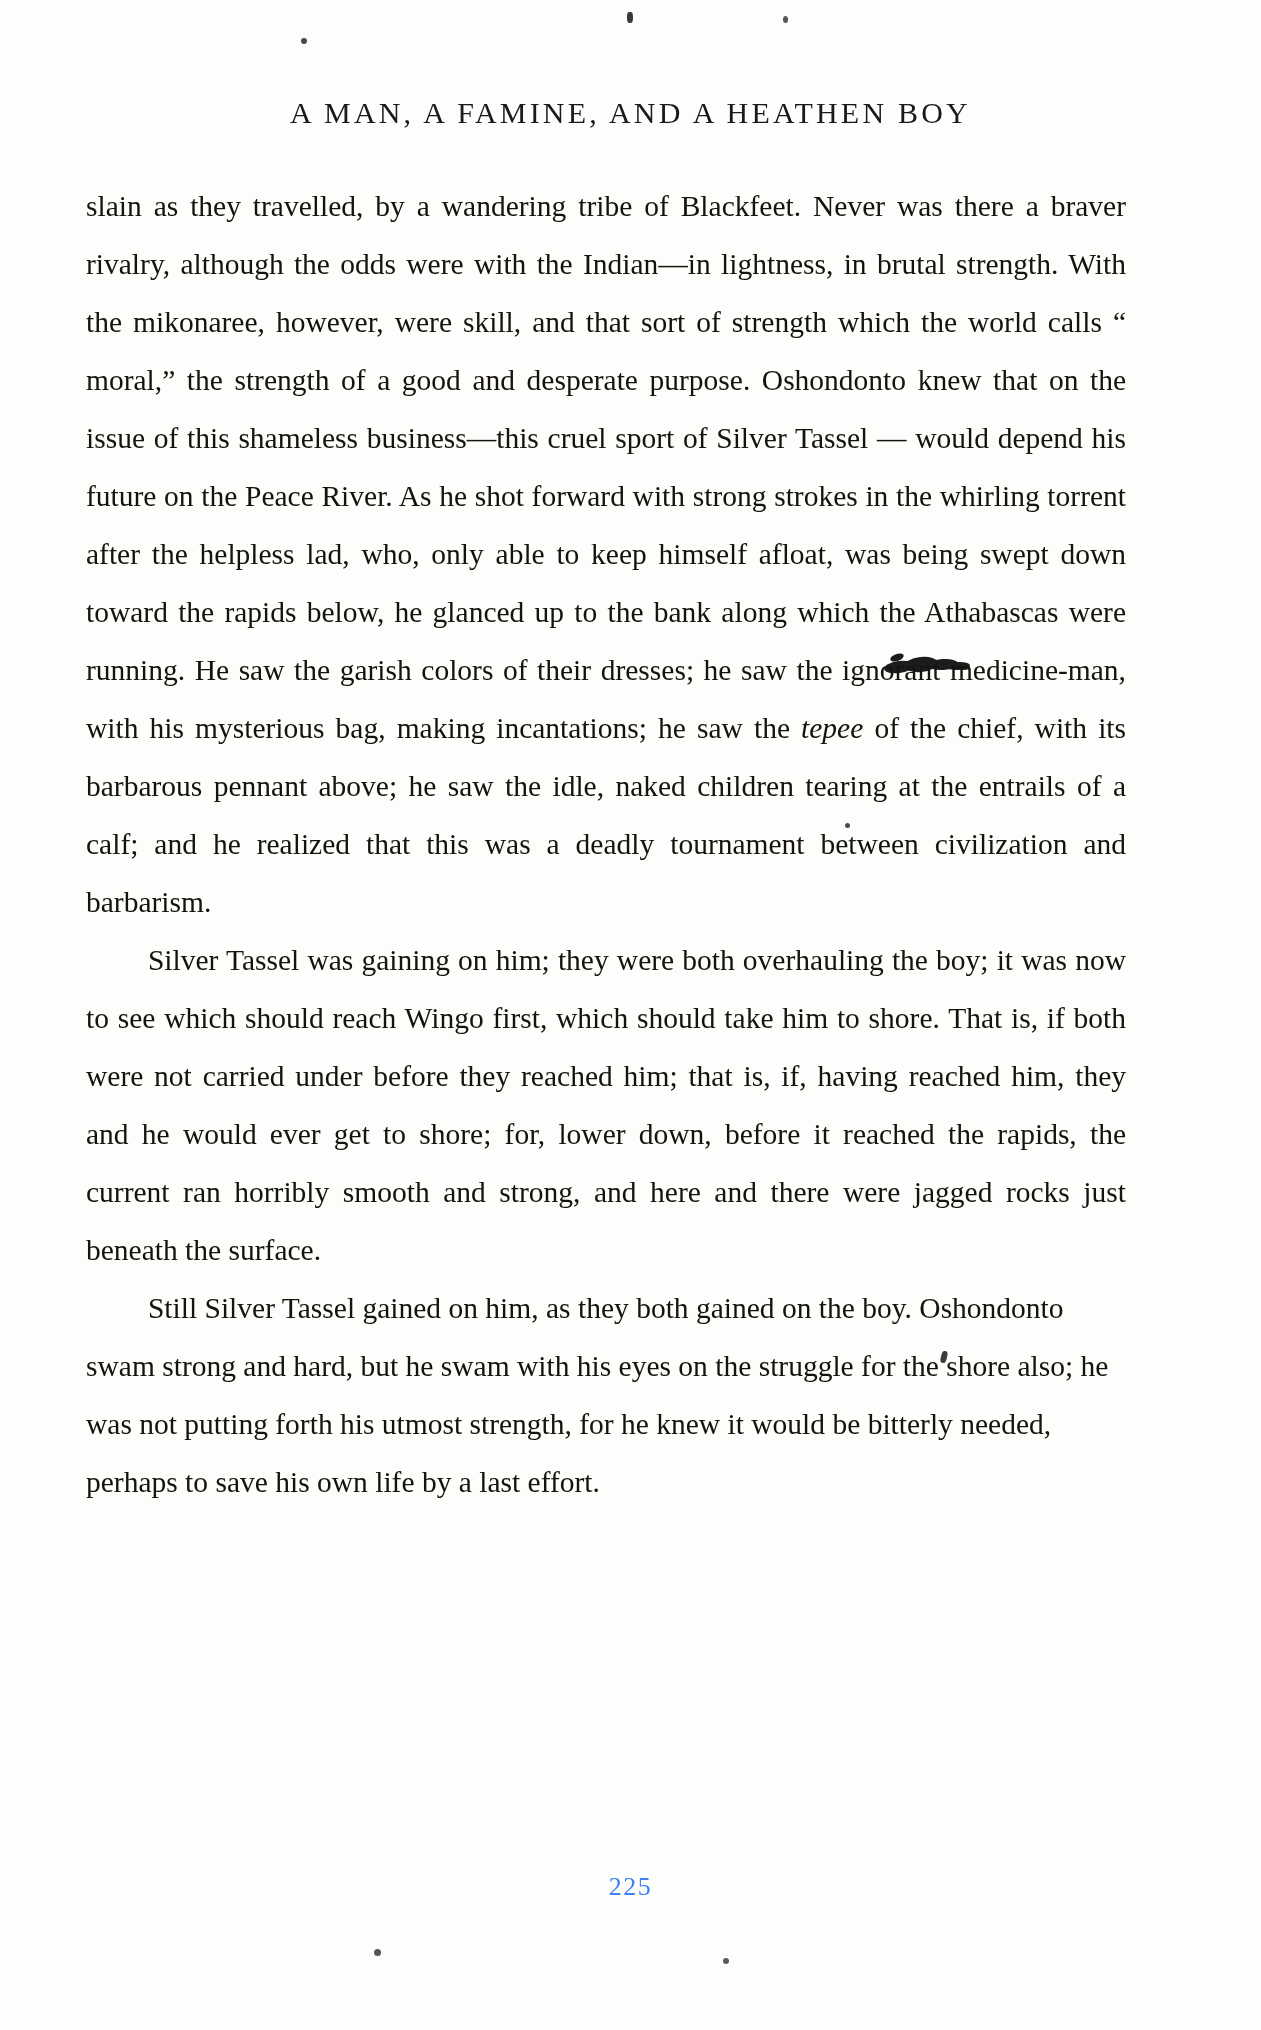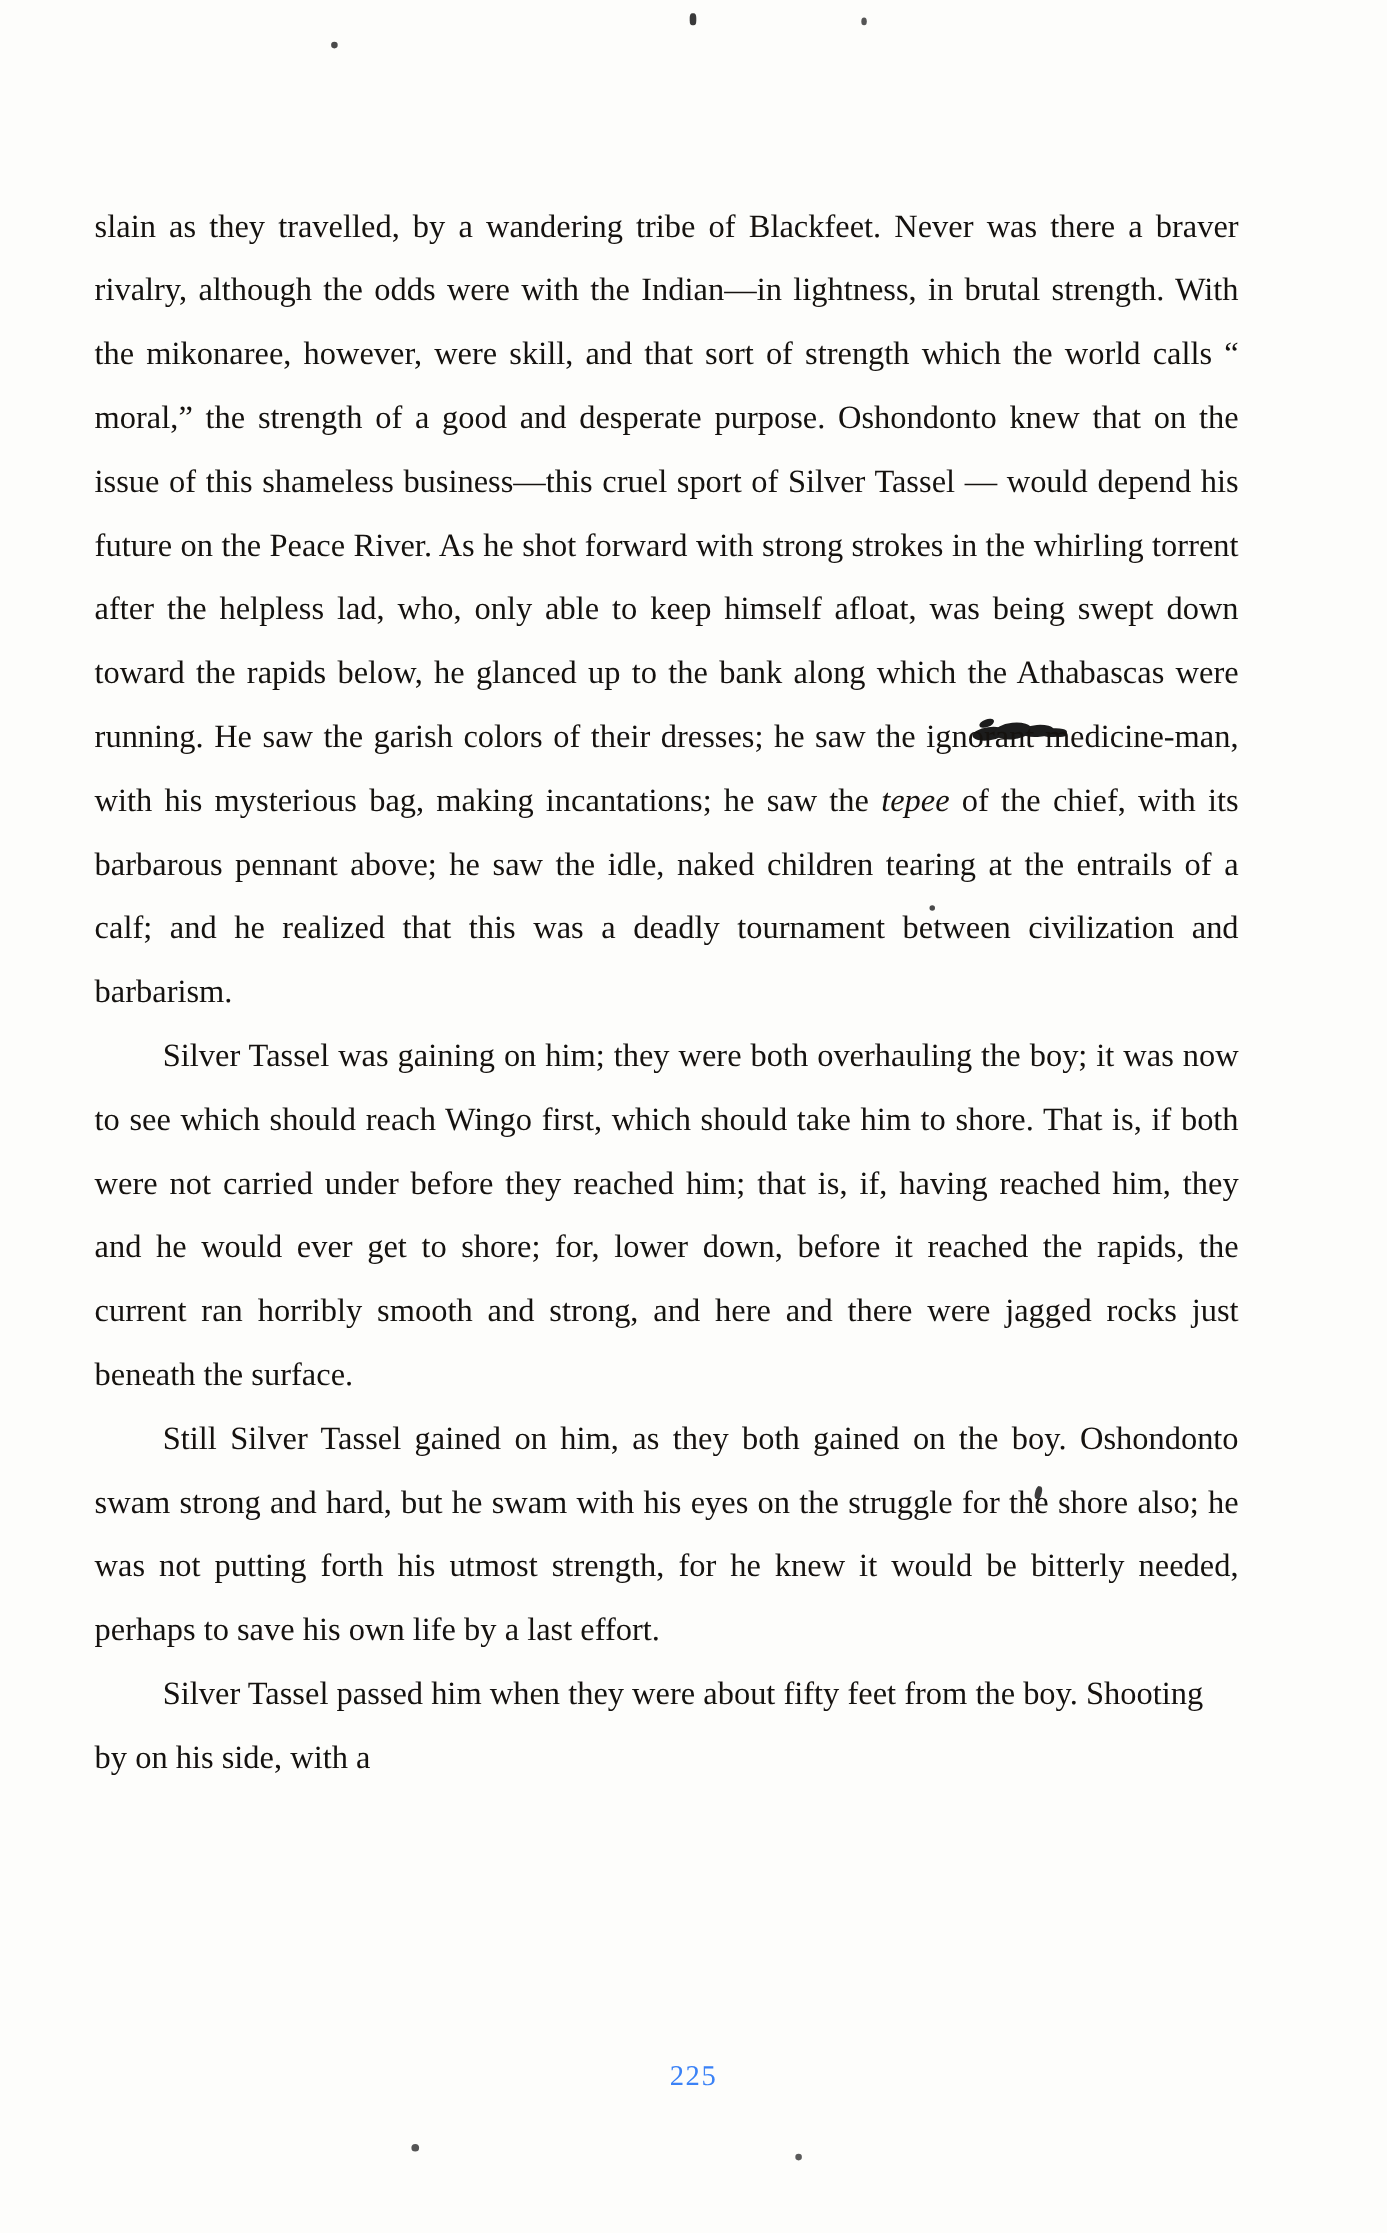--- a/index.html
+++ b/index.html
@@ -114,22 +114,22 @@
 
   <div class="smudge">
     <i></i>
       <i></i>
       <i></i>
       <i></i>
       <i></i>
       <i></i>
   </div>
 
+  <div class="header">A MAN, A FAMINE, AND A HEATHEN BOY</div>
 
   <div class="body-text">
     <p class="para"><span>slain as they travelled, by a wandering tribe of Blackfeet. Never was there a braver rivalry, although the odds were with the Indian—in lightness, in brutal strength.   With the mikonaree, however, were skill, and that sort of strength which the world calls “ moral,” the strength of a good and desperate purpose.   Oshondonto knew that on the issue of this shameless business—this cruel sport of Silver Tassel — would depend his future on the Peace River.   As he shot forward with strong strokes in the whirling torrent after the helpless lad, who, only able to keep himself afloat, was being swept down toward the rapids below, he glanced up to the bank along which the Athabascas were running.  He saw the garish colors of their dresses; he saw the ignorant medicine-man, with his mysterious bag, making incantations;</span> <span>he saw the </span><em>tepee</em><span> of the chief, with its barbarous pennant above; he saw the idle, naked children tearing at the entrails of a calf; and he realized that this was a deadly tournament between civilization and barbarism.</span></p>
     <p class="para">Silver Tassel was gaining on him; they were both overhauling the boy; it was now to see which should reach Wingo first, which should take him to shore. That is, if both were not carried under before they reached him; that is, if, having reached him, they and he would ever get to shore; for, lower down, before it reached the rapids, the current ran horribly smooth and strong, and here and there were jagged rocks just beneath the surface.</p>
     <p class="para">Still Silver Tassel gained on him, as they both gained on the boy.   Oshondonto swam strong and hard, but he swam with his eyes on the struggle for the shore also; he was not putting forth his utmost strength, for he knew it would be bitterly needed, perhaps to save his own life by a last effort.</p>
-    <p class="para">Silver Tassel passed him when they were about fifty feet from the boy.   Shooting by on his side, with a</p>
   </div>
 
   <div class="folio">225</div>
 </div>
 
 </body></html>

